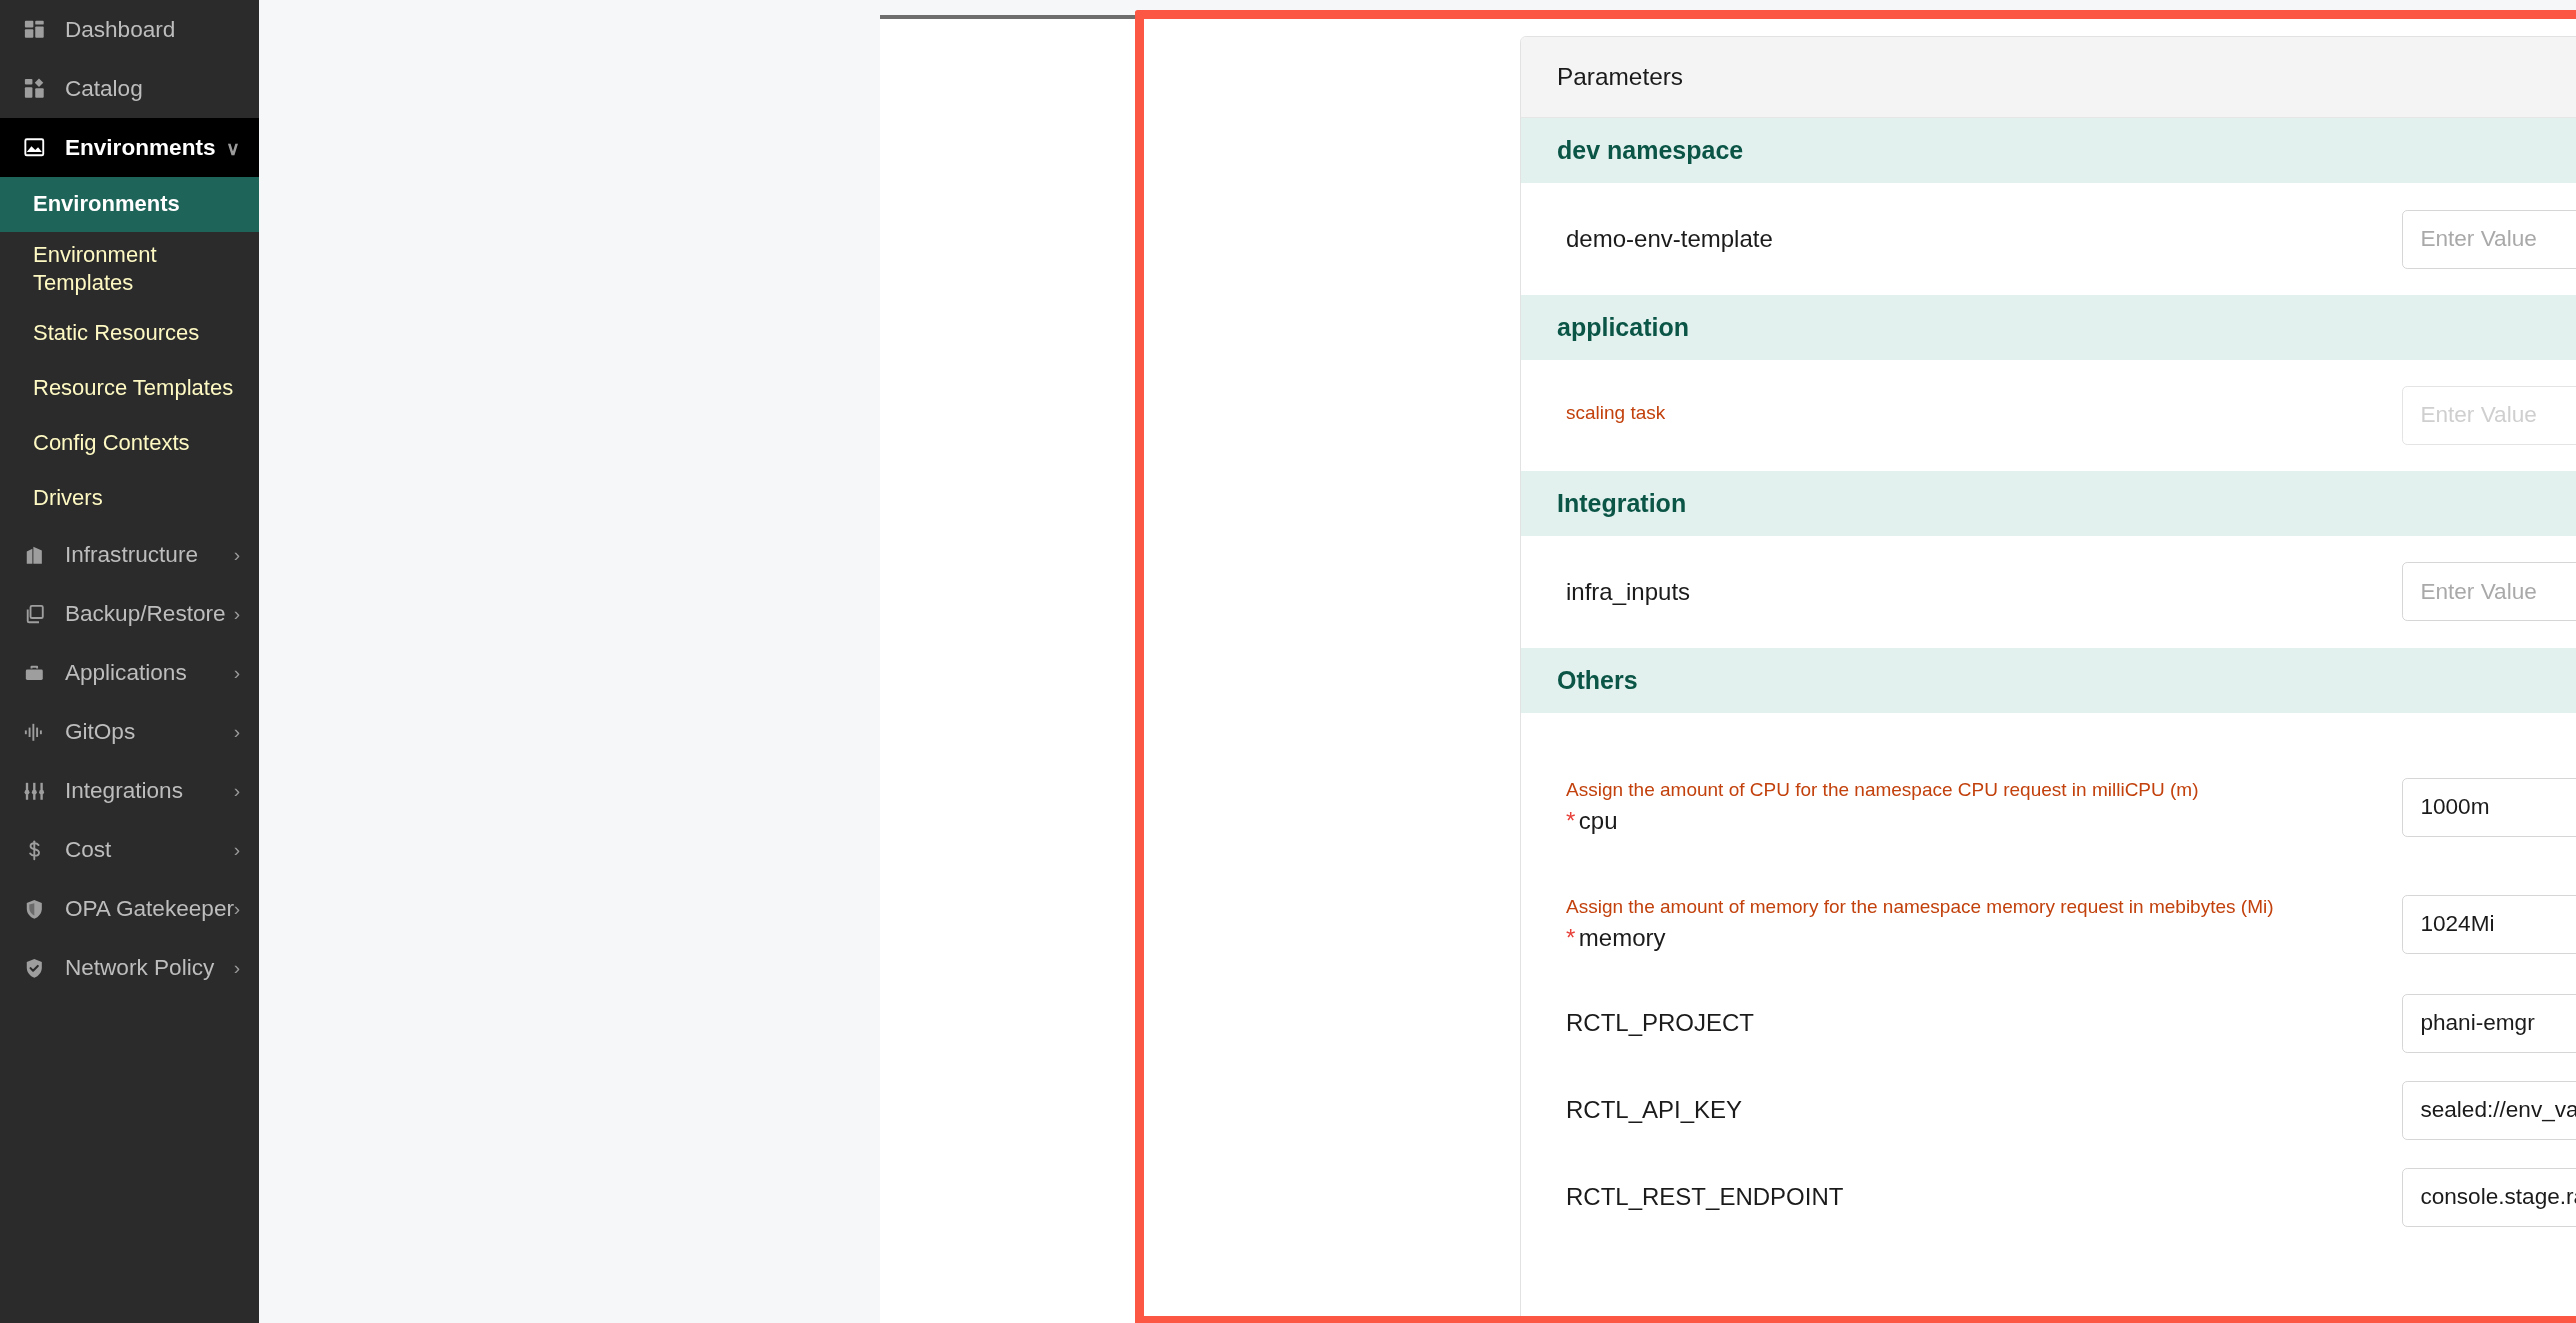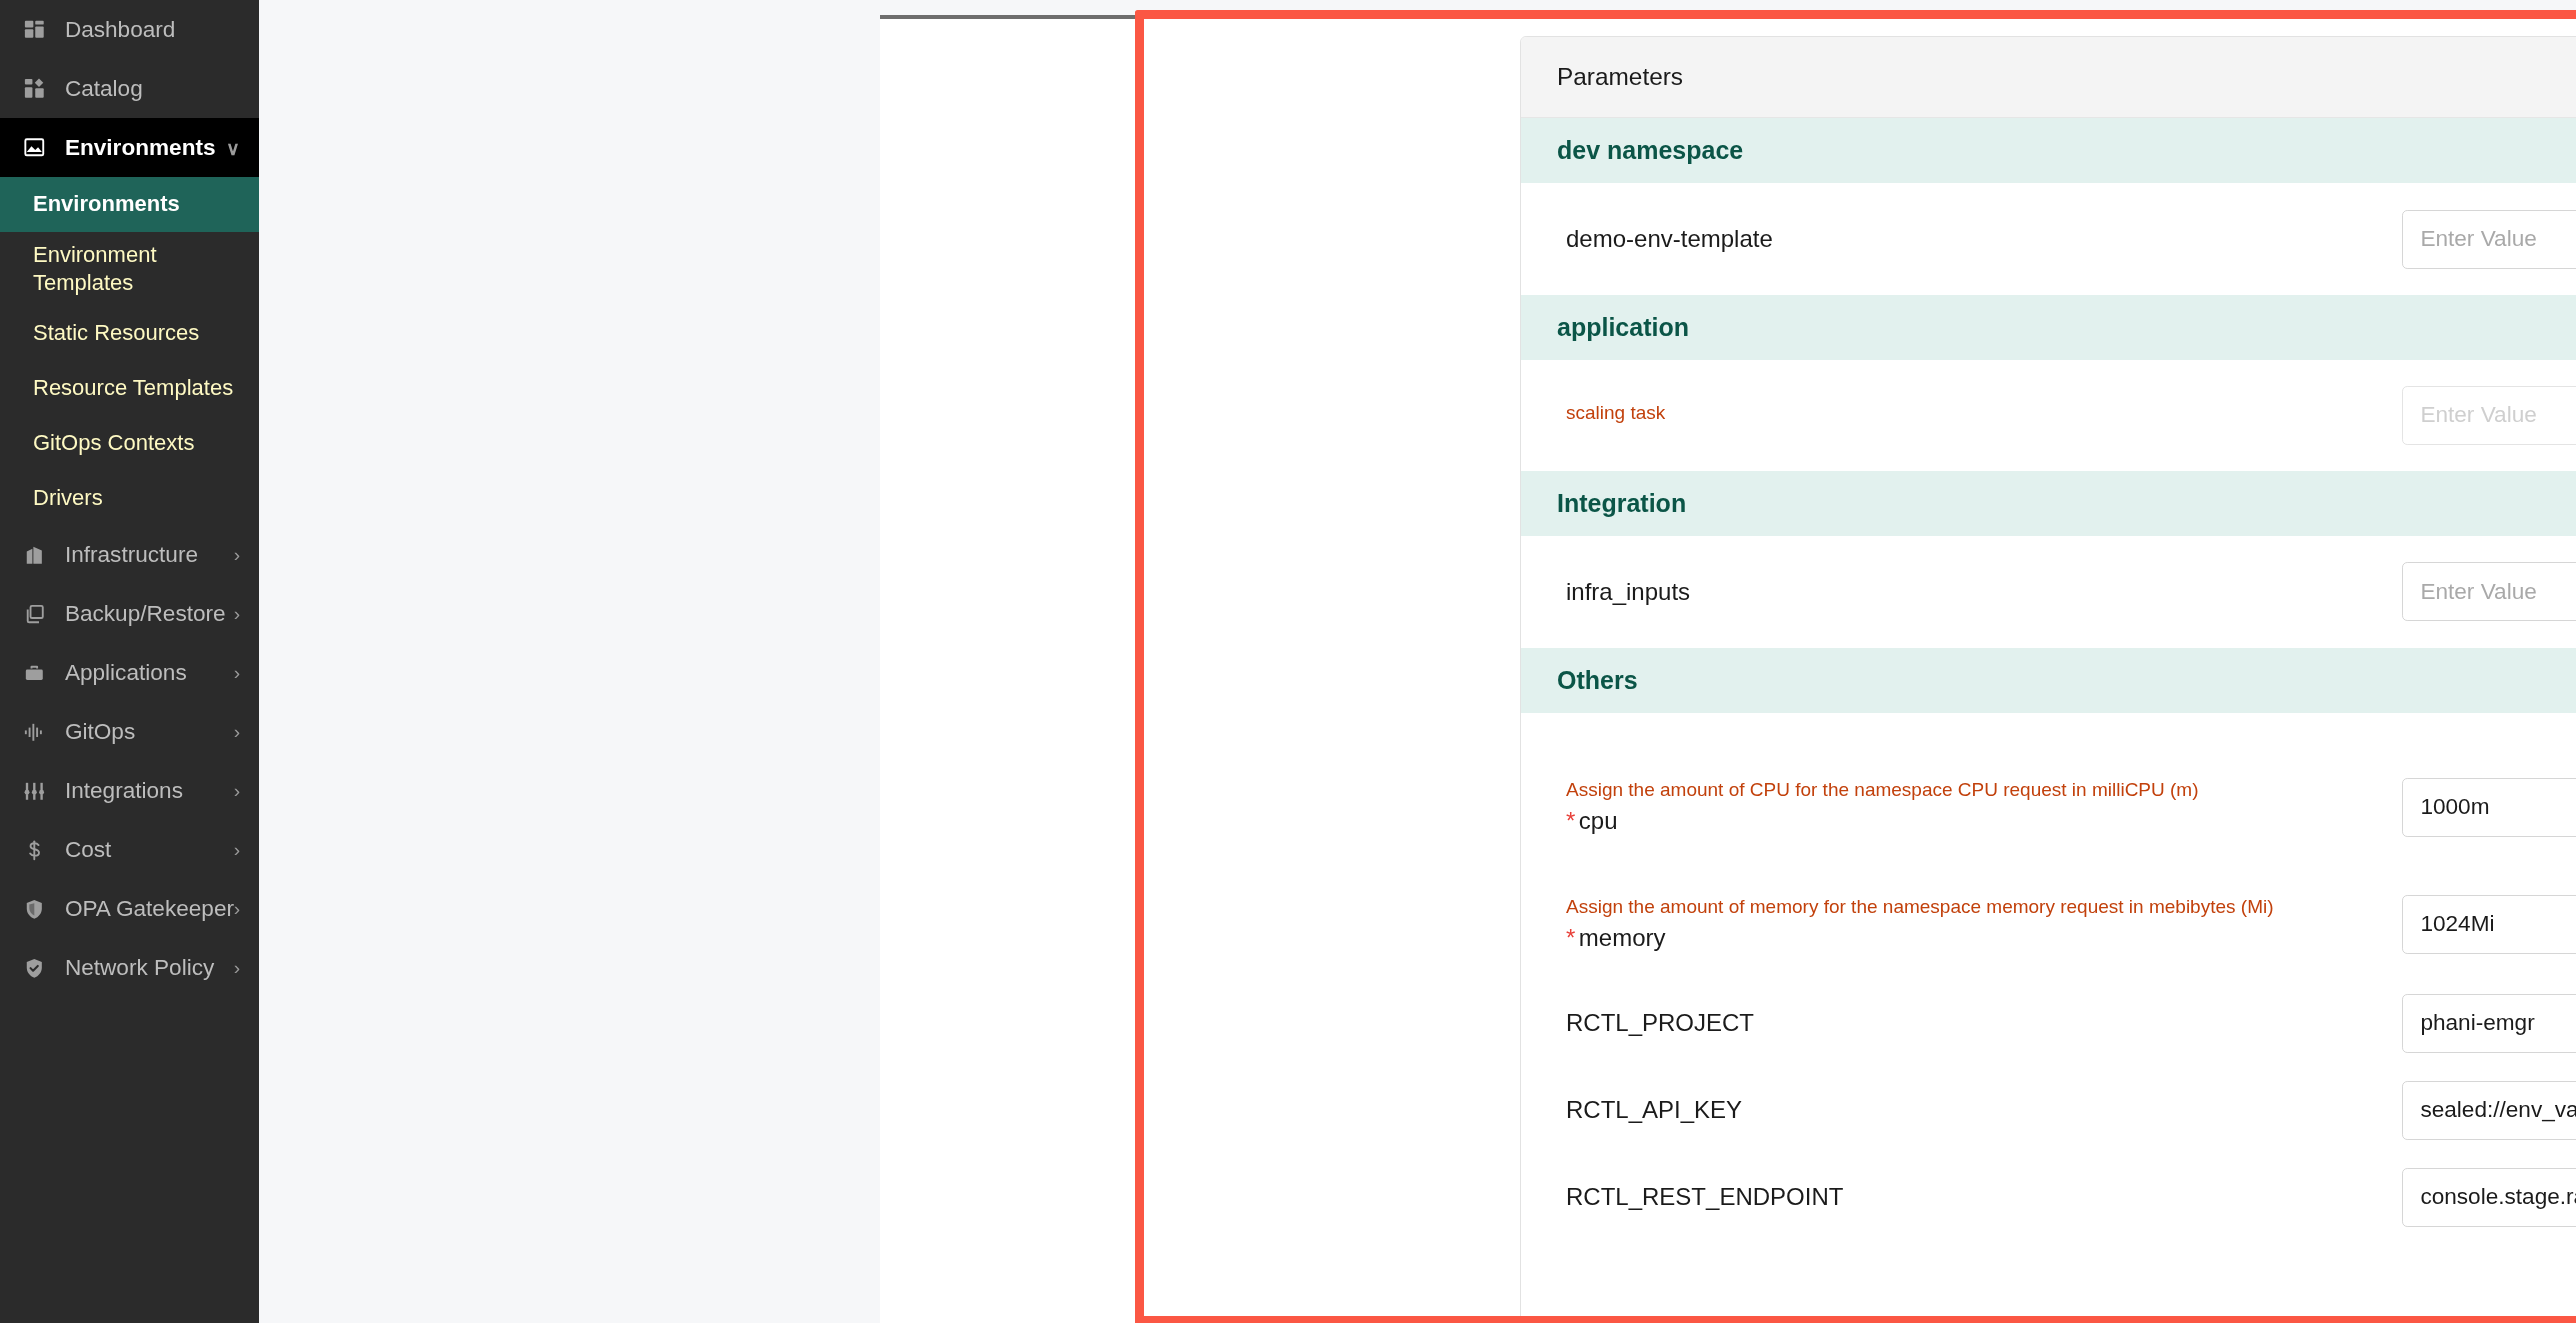--- a/index.html
+++ b/index.html
@@ -214,21 +214,21 @@
     <div class="sub-item">
       <span>Environment Templates</span>
     </div>
     <div class="sub-item">
       <span>Static Resources</span>
     </div>
     <div class="sub-item">
       <span>Resource Templates</span>
     </div>
     <div class="sub-item">
-      <span>GitOps Contexts</span>
+      <span>Config Contexts</span>
     </div>
     <div class="sub-item">
       <span>Drivers</span>
     </div>
 
     <div class="nav-item">
       <span class="ic">
         <svg width="22.6" height="22.6" viewBox="0 0 24 24" fill="currentColor">
           <path d="M4 21V8l6-3v16zM11 21V3l9 4v14z"></path>
         </svg>

